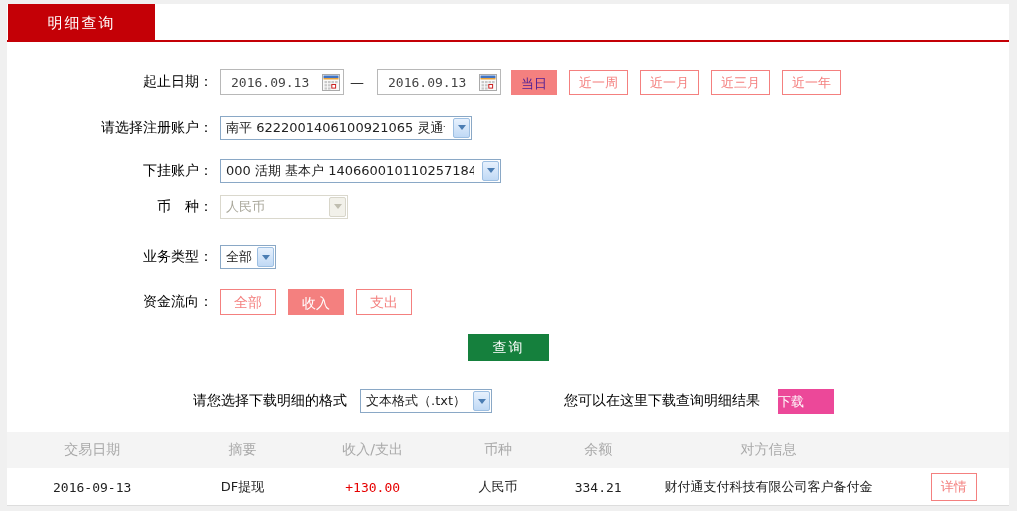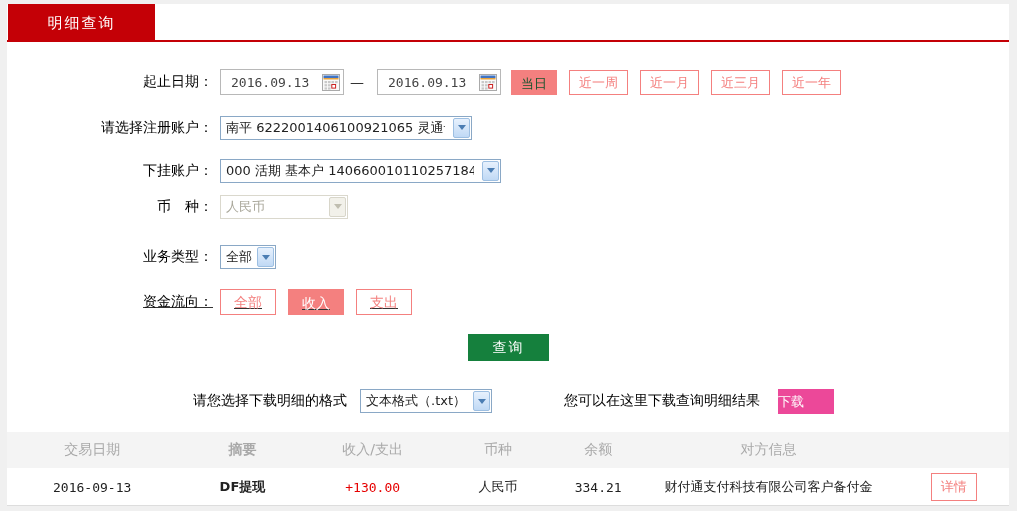--- a/index.html
+++ b/index.html
@@ -25,41 +25,41 @@
     font-size:15px; letter-spacing:2px; cursor:pointer;
   }
   
   .frow { position:absolute; left:0; right:0; display:flex; align-items:center; }
   .flabel { width:206px; text-align:right; flex-shrink:0; color:#000000; font-size:14px; }
   .row-date     { top:64px;  height:28px; }
   .row-register { top:111px; height:25px; }
   .row-sub      { top:154px; height:25px; }
   .row-currency { top:190px; height:25px; }
   .row-business { top:241px; height:24px; }
-  .row-fundflow { top:284px; height:27px;text-decoration:underline; }
+  .row-fundflow { top:284px; height:27px; }
 
   .dateinput {
     display:flex; align-items:center;
     width:124px; height:26px;
     border:1px solid #b8b8b8; background:#fff;
     margin-left:7px; padding:0 3px 0 10px;
     font-size:13px; color:#444; cursor:text;
     font-family:"DejaVu Sans Mono","Liberation Mono",monospace;
   }
   .dateinput .dtext { flex:1; }
   .cal { width:18px; height:17px; flex-shrink:0; cursor:pointer; }
   .dash { margin:0 6px; color:#333; font-size:14px; }
 
   .qbtn {
     display:inline-block; height:25px; line-height:23px;
     padding:0 9px; margin-left:12px;
     font-size:13px; text-align:center; cursor:pointer;
     border:1px solid #f4807f; color:#f4807f; background:#fff;
   }
-  .qbtn.active { background:#f4807f; color:#14532d; border-color:#f4807f; line-height:25px;text-align:center; }
+  .qbtn.active { background:#f4807f; color:#4c1d95; border-color:#f4807f; line-height:25px;text-align:center; }
   .qbtn.first { margin-left:10px; }
 
   
   .xpsel {
     display:inline-flex; align-items:center;
     height:24px; border:1px solid #8aa8c6; background:#fff;
     padding:0 1px 0 5px; margin-left:7px;
     font-size:13px; color:#222; cursor:pointer;
   }
   .xpsel .val { flex:1; white-space:nowrap; overflow:hidden; }
@@ -110,21 +110,21 @@
     position:absolute; top:428px; left:0; right:0; height:36px;
     background:#f4f4f4; display:flex; align-items:center;
     color:#a9a9a9; font-size:14px;
   }
   .trow {
     position:absolute; top:464px; left:0; right:0; height:38px;
     display:flex; align-items:center;
     color:#222; font-size:13px;
   }
   .c { text-align:center; overflow:hidden; white-space:nowrap; }
-  .c1 { width:17%; } .c2 { width:13%;font-weight:bold; } .c3 { width:13%; }
+  .c1 { width:17%; } .c2 { width:13%; } .c3 { width:13%; }
   .c4 { width:12%; } .c5 { width:8%; }  .c6 { width:26%; }
   .c7 { width:11%; }
   .amount-pos { color:#e60000; }
   .mono { font-family:"DejaVu Sans Mono","Liberation Mono",monospace; font-size:13px; }
   .detailbtn {
     display:inline-block; padding:4px 9px;
     border:1px solid #f4807f; color:#f4807f; background:#fff;
     font-size:13px; cursor:pointer;
   }
 </style>

